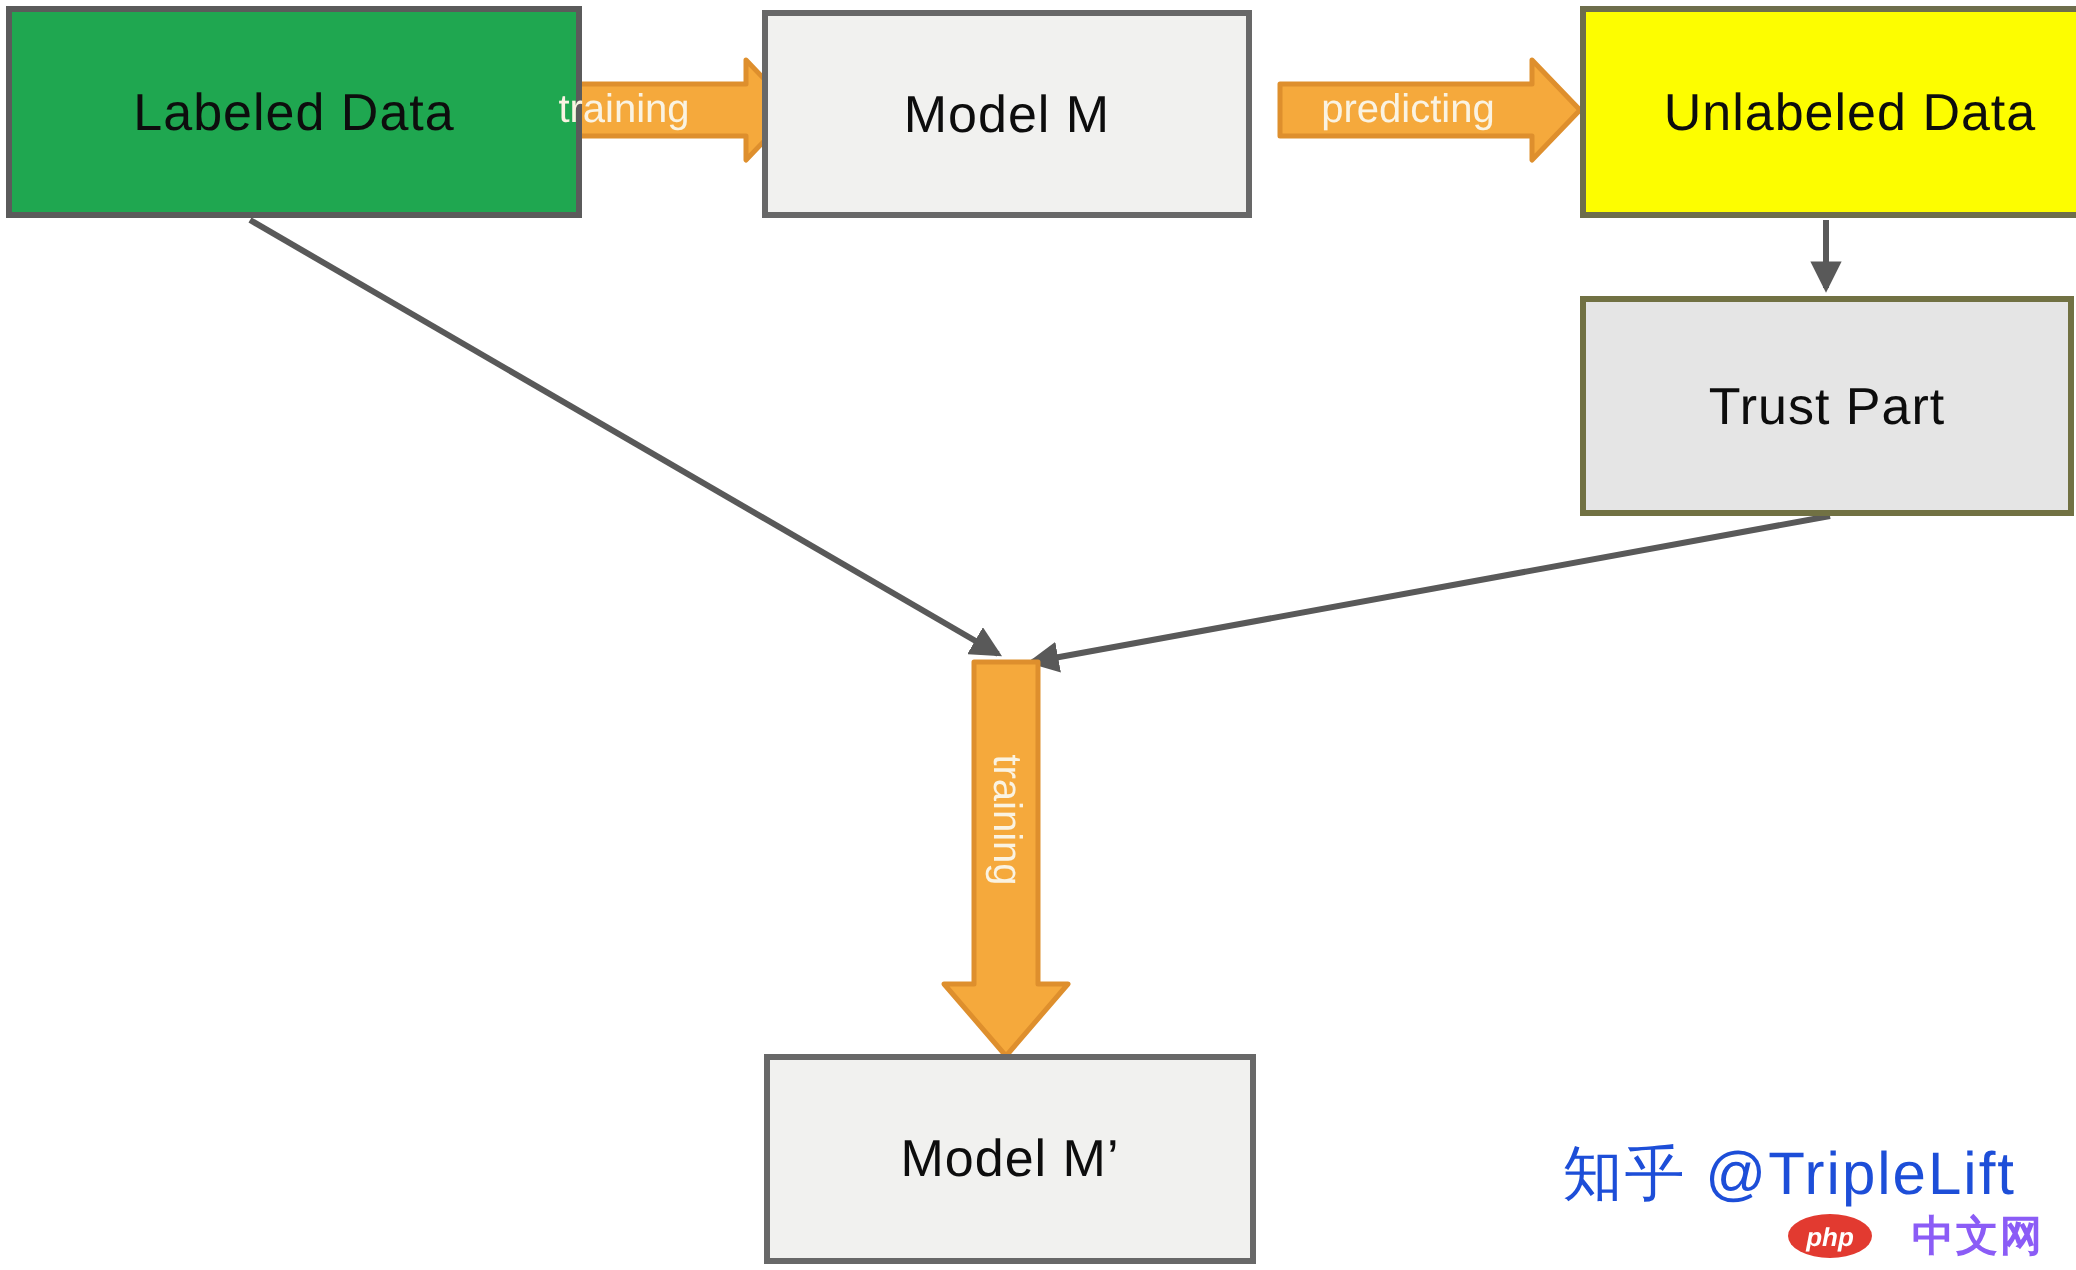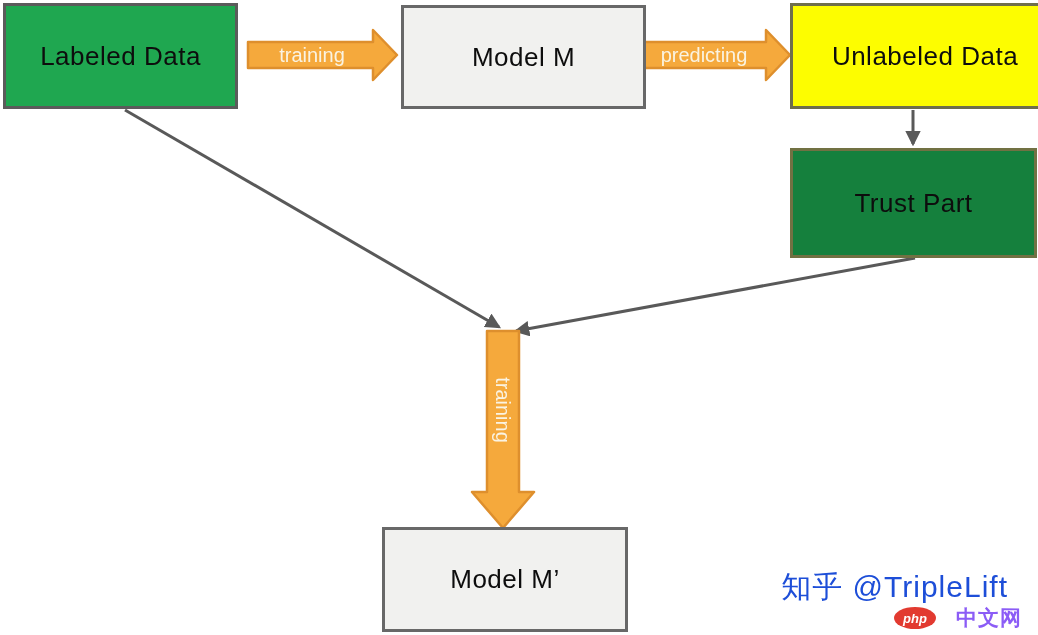--- a/index.html
+++ b/index.html
@@ -19,24 +19,24 @@
   .node {
     position: absolute;
     box-sizing: border-box;
     display: flex;
     align-items: center;
     justify-content: center;
     font-size: 26px;
     color: #0d0d0d;
     letter-spacing: 0.5px;
   }
-  .node-labeled   { left: 3px;   top: 3px;   width: 235px; height: 106px; background: #1FA750; border: 3px solid #5B5B5B; }
-  .node-model-m   { left: 401px; top: 5px;   width: 245px; height: 104px; background: #F1F1EF; border: 3px solid #686868; }
+  .node-labeled   { left: 3px;   top: 3px;   width: 288px; height: 106px; background: #1FA750; border: 3px solid #5B5B5B; }
+  .node-model-m   { left: 381px; top: 5px;   width: 245px; height: 104px; background: #F1F1EF; border: 3px solid #686868; }
   .node-unlabeled { left: 790px; top: 3px;   width: 270px; height: 106px; background: #FDFD00; border: 3px solid #6E6E4C; }
-  .node-trust     { left: 790px; top: 148px; width: 247px; height: 110px; background: #15803d; border: 3px solid #717143; }
+  .node-trust     { left: 790px; top: 148px; width: 247px; height: 110px; background: #e5e5e5; border: 3px solid #717143; }
   .node-model-m2  { left: 382px; top: 527px; width: 246px; height: 105px; background: #F1F1EF; border: 3px solid #686868; }
   .edge-label {
     position: absolute;
     color: #FAF3E2;
     font-size: 20px;
     text-align: center;
     pointer-events: none;
   }
   .edge-label-training  { left: 250px; top: 42px; width: 124px; height: 26px; line-height: 26px; }
   .edge-label-predicting{ left: 642px; top: 42px; width: 124px; height: 26px; line-height: 26px; }

